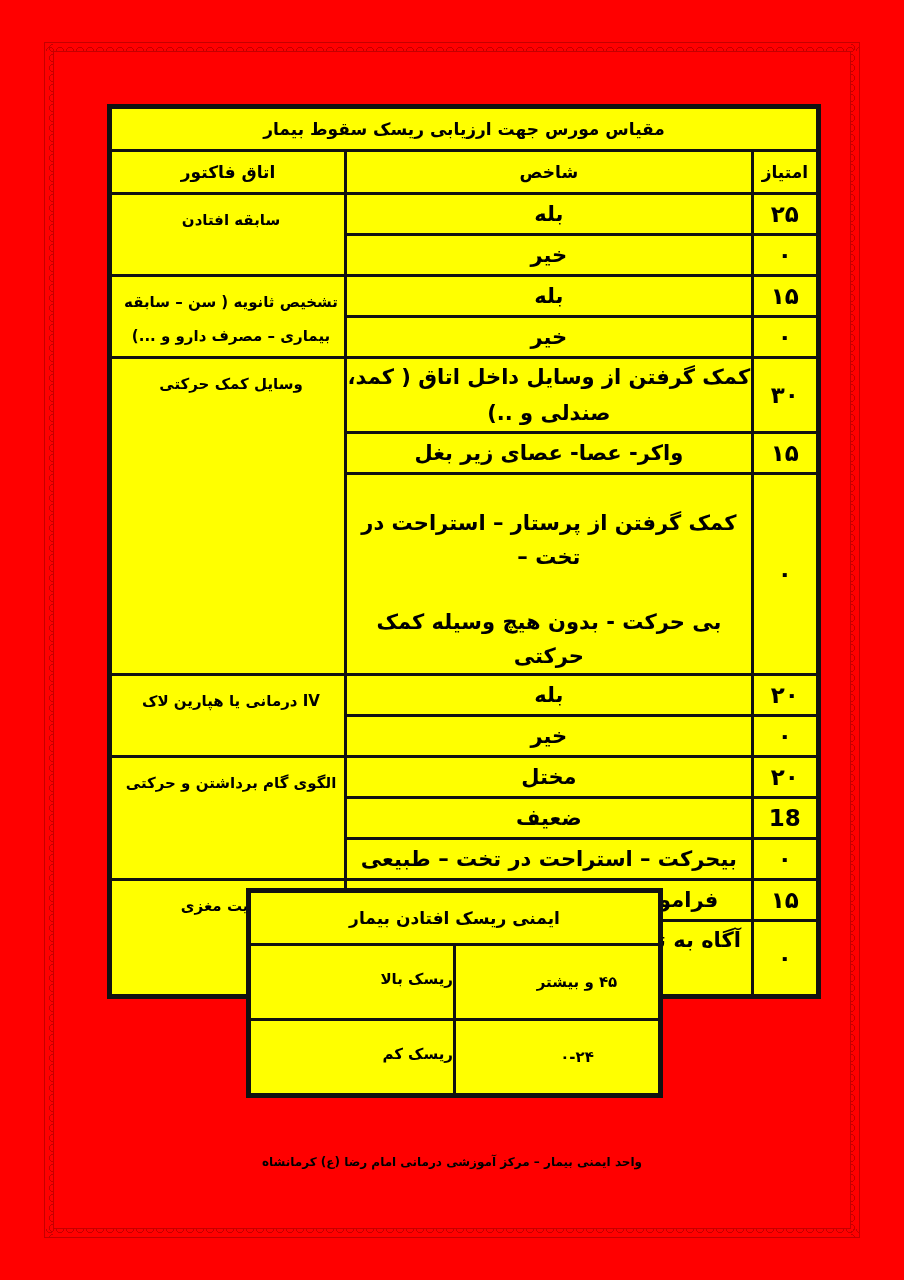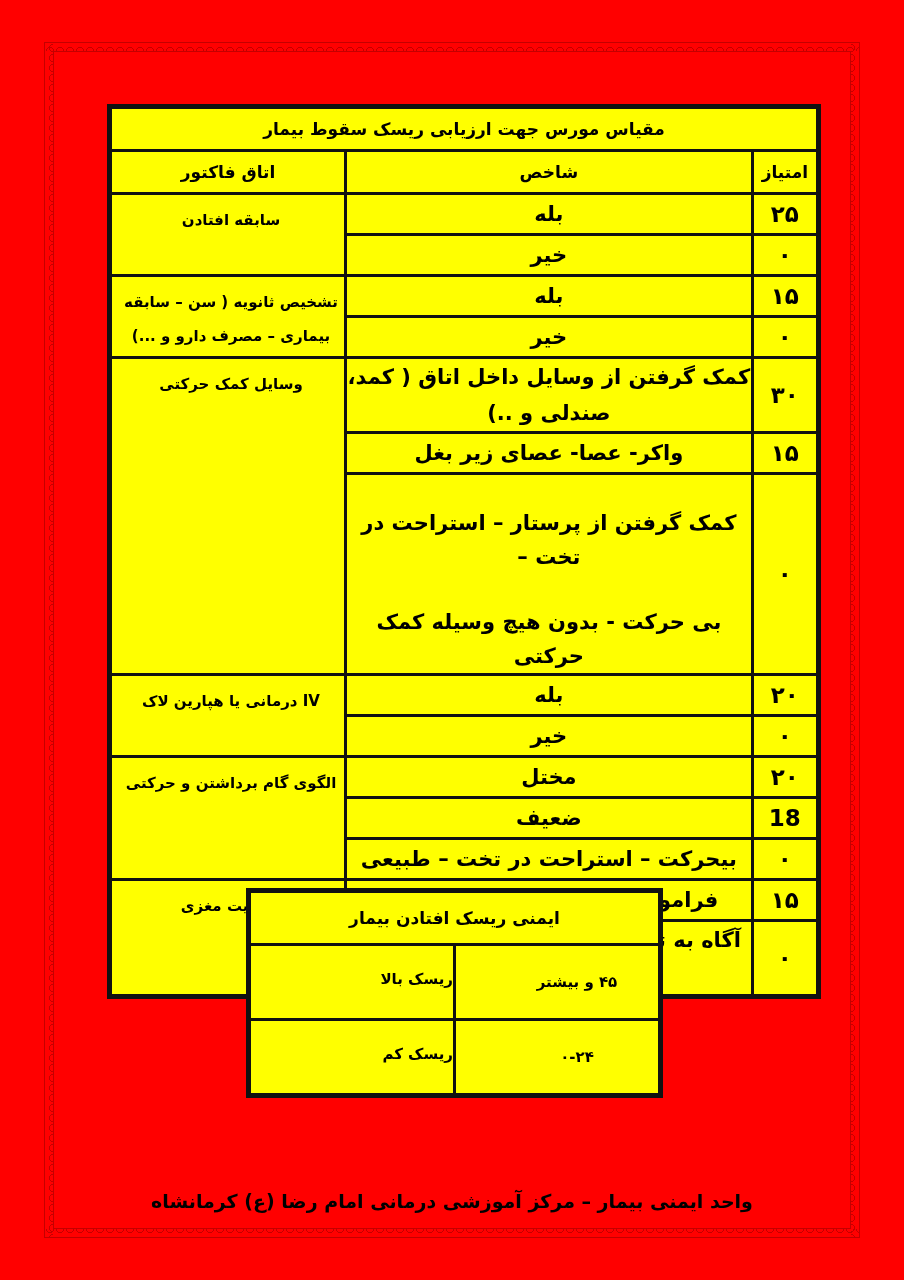--- a/index.html
+++ b/index.html
@@ -123,22 +123,21 @@
       padding-left: 40px;
     }
     .footer {
       position: absolute;
       left: 0;
       width: 904px;
       top: 1155px;
       text-align: center;
       direction: rtl;
       font-weight: bold;
-      font-size: 19px;
-      margin-top: 35px;
+      font-size: 12px;
     }
   </style>
 </head>
 <body>
 
 <div class="page-frame">
   <div class="scallop top"></div>
   <div class="scallop bottom"></div>
   <div class="scallop left"></div>
   <div class="scallop right"></div>

